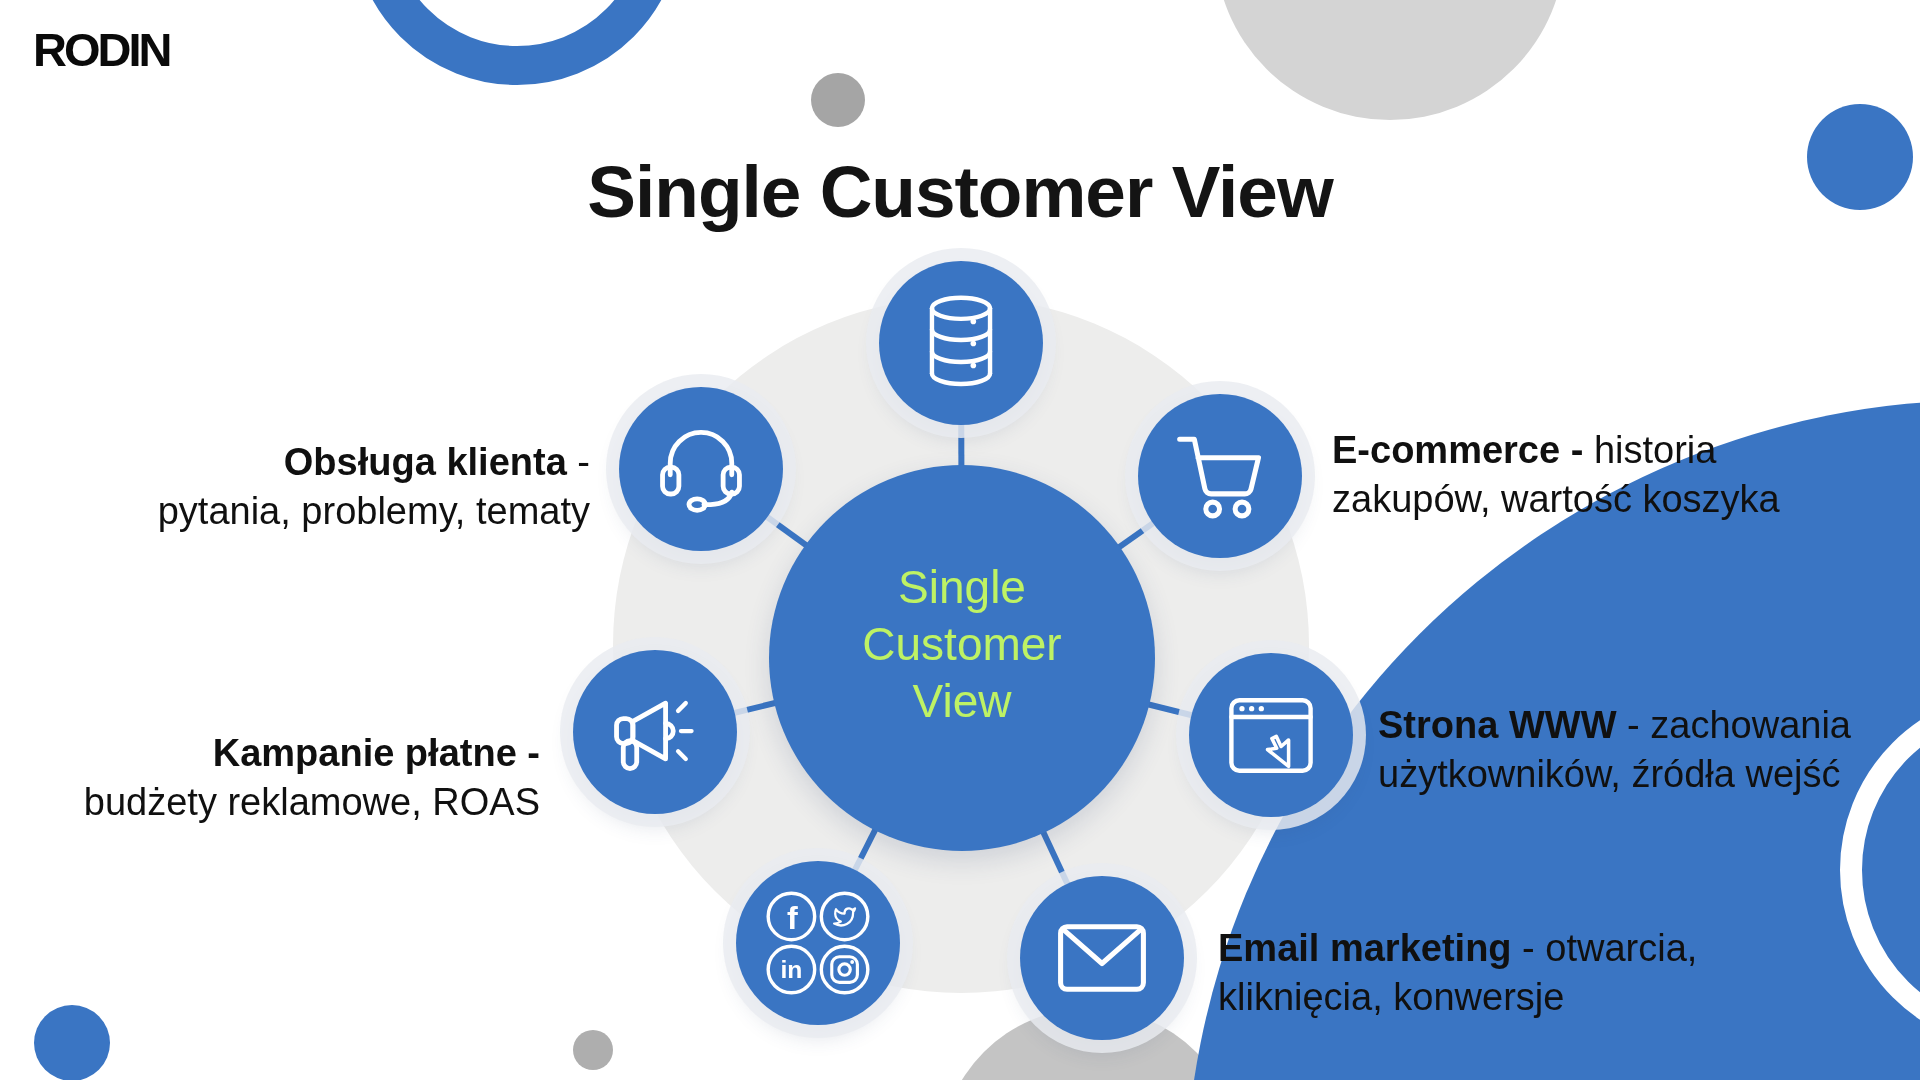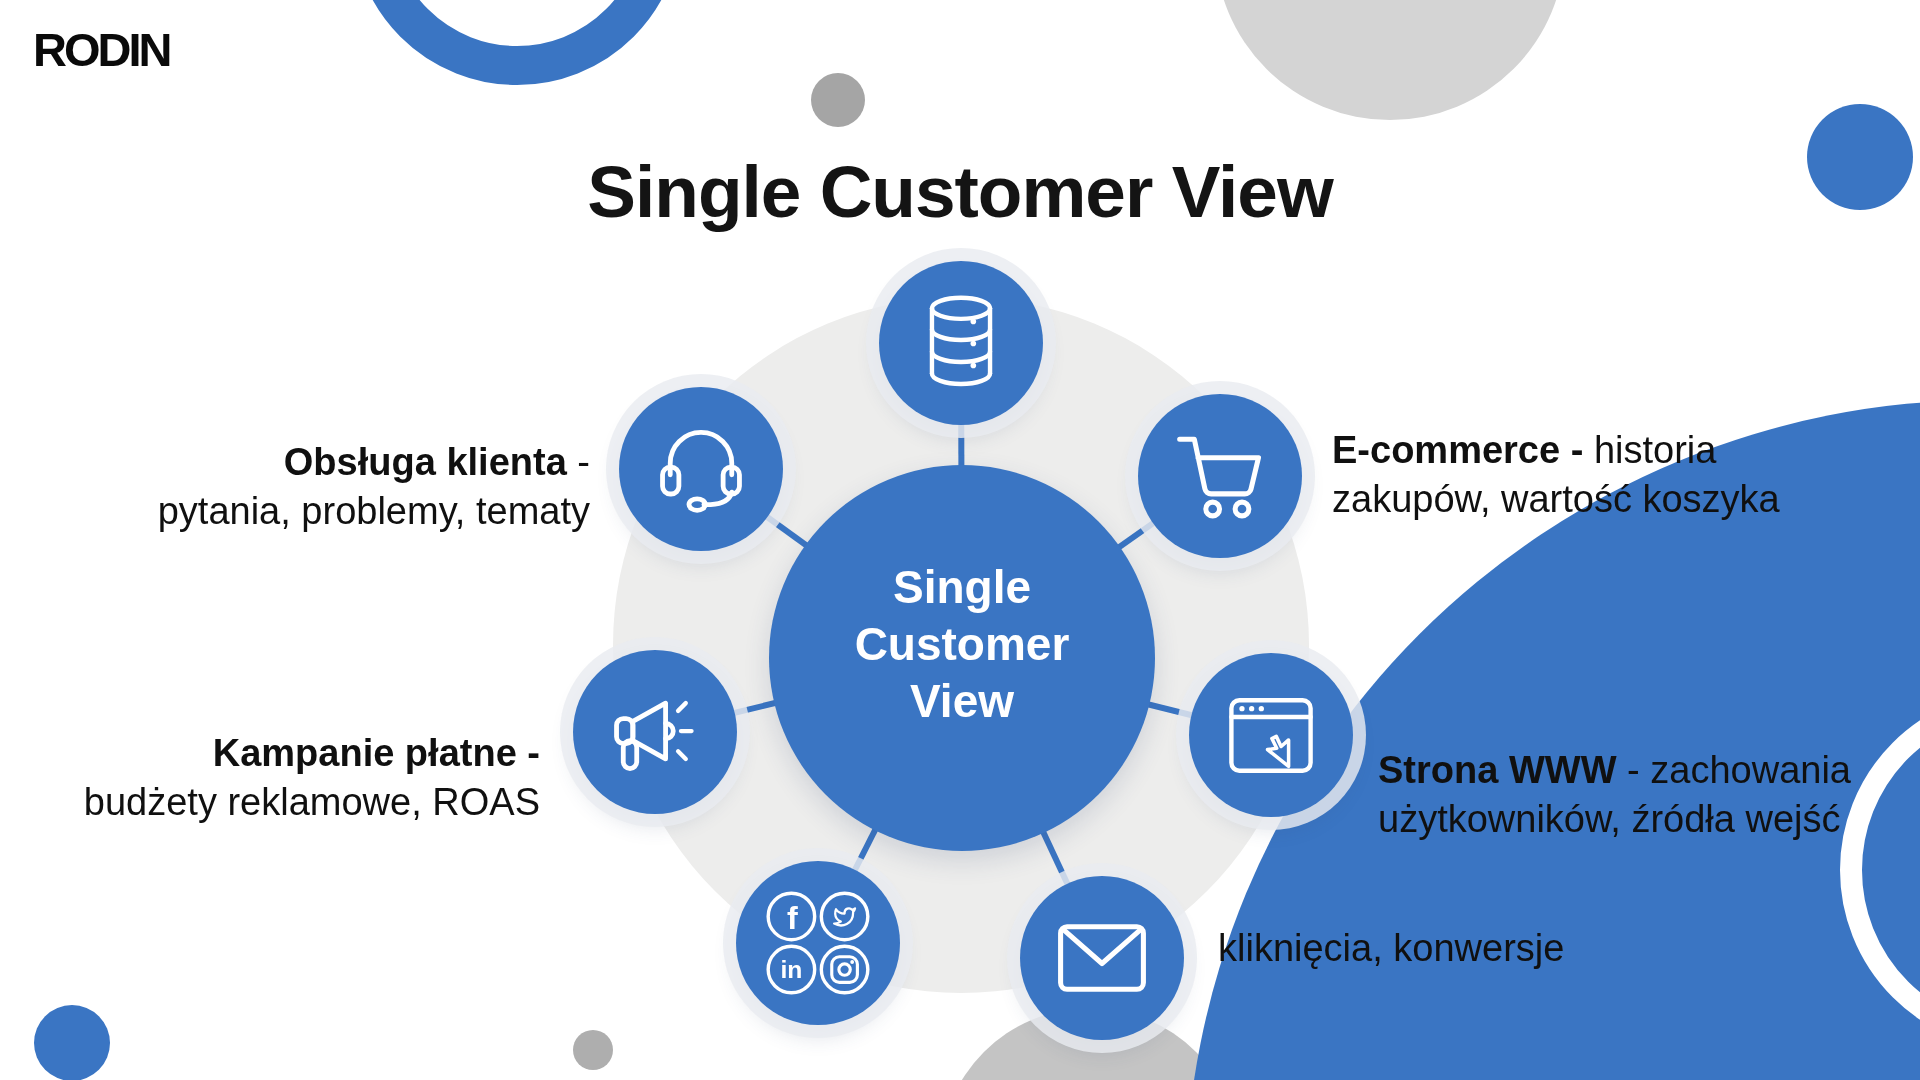--- a/index.html
+++ b/index.html
@@ -25,21 +25,21 @@
   
   .spokes{left:0;top:0;pointer-events:none;}
   
   .node{width:164px;height:164px;border-radius:50%;background:#3a75c3;
     position:absolute;display:flex;align-items:center;justify-content:center;
     box-shadow:0 0 0 13px rgba(233,236,240,.82), 0 10px 22px rgba(50,70,110,.18);}
   .node svg{display:block;}
   .hub{left:769px;top:465px;width:386px;height:386px;border-radius:50%;background:#3a75c3;
     position:absolute;display:flex;flex-direction:column;align-items:center;justify-content:center;
     box-shadow:0 10px 26px rgba(50,70,110,.16);}
-  .hub div{color:#ffffff;font-weight:700;font-size:46px;line-height:57px;transform:translateY(-14px);}
+  .hub div{color:#bef264;font-weight:400;font-size:46px;line-height:57px;transform:translateY(-14px);}
   
   .label{position:absolute;font-size:38px;line-height:49px;color:#101010;}
   .label .lbl-line{white-space:nowrap;}
   .label b{font-weight:700;}
   .align-right{text-align:right;}
   
   .logo{left:12px;top:22px;font-size:47px;font-weight:900;letter-spacing:-3px;color:#0a0a0a;margin-left:21px;}
   .title{left:0;top:150px;width:100%;text-align:center;font-size:73px;font-weight:800;
     letter-spacing:-1px;color:#141414;}
   svg .stroke{fill:none;stroke:#ffffff;stroke-linecap:round;stroke-linejoin:round;}
@@ -178,26 +178,27 @@
     <div>Customer</div>
     <div>View</div>
   </div>
 
 
   <div class="label" style="left:1332px;top:426px;">
     <div class="lbl-line"><b>E-commerce -</b><span> historia</span></div>
     <div class="lbl-line">zakupów, wartość koszyka</div>
   </div>
 
-  <div class="label" style="left:1378px;top:701px;margin-top:45px;">
+  <div class="label" style="left:1378px;top:701px;">
     <div class="lbl-line"><b>Strona WWW</b><span> - zachowania</span></div>
     <div class="lbl-line">użytkowników, źródła wejść</div>
   </div>
 
   <div class="label" style="left:1218px;top:924px;">
+    <div class="lbl-line"><b>Email marketing</b><span> - otwarcia,</span></div>
     <div class="lbl-line">kliknięcia, konwersje</div>
   </div>
 
 
   <div class="label align-right" style="right:1380px;top:729px;">
     <div class="lbl-line"><b>Kampanie płatne -</b><span></span></div>
     <div class="lbl-line">budżety reklamowe, ROAS</div>
   </div>
 
   <div class="label align-right" style="right:1330px;top:438px;">

